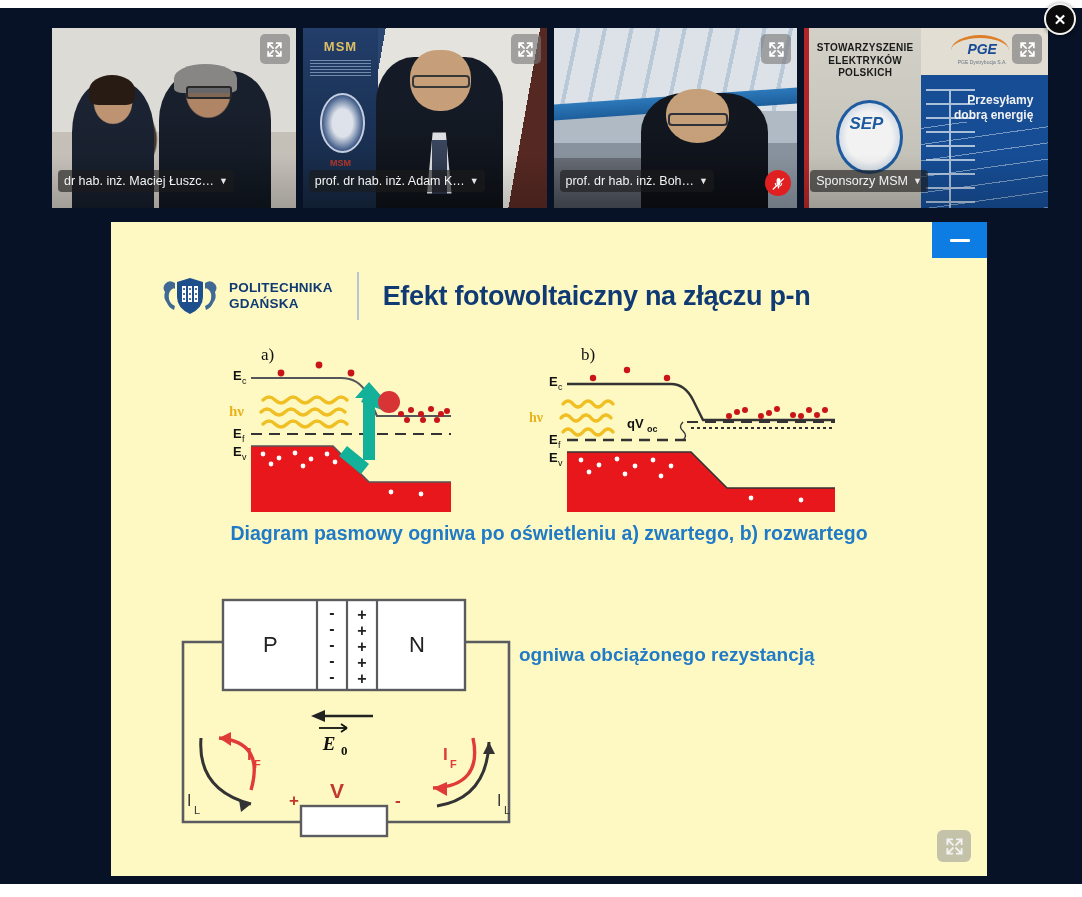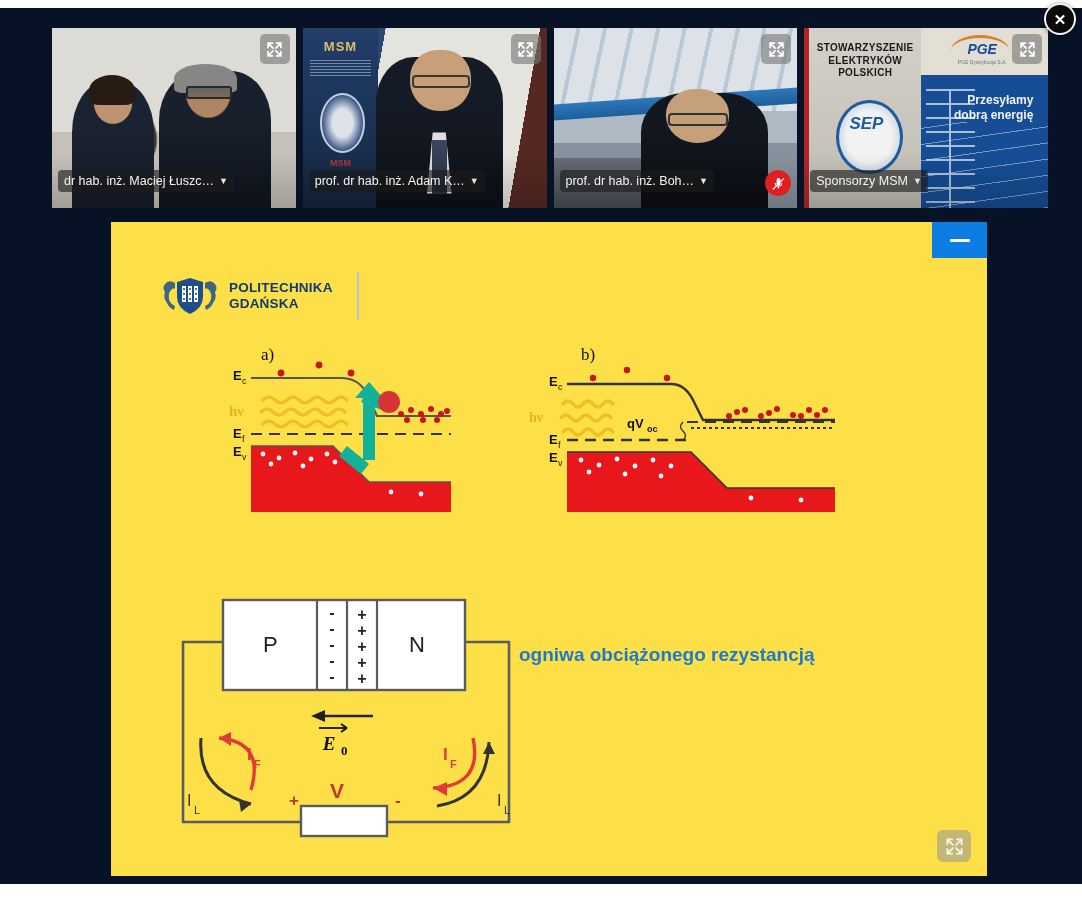--- a/index.html
+++ b/index.html
@@ -132,21 +132,21 @@
   }
   .name-txt{color:#f3f3f3;font-size:12.5px;white-space:nowrap;overflow:hidden;}
   .chev{color:#e6e6e6;font-size:9px;line-height:1;}
   .mute-badge{
     position:absolute;right:6px;bottom:12px;width:26px;height:26px;border-radius:50%;
     background:#e02020;display:flex;align-items:center;justify-content:center;z-index:7;
   }
   
   .slide-wrap{
     position:absolute;left:111px;top:222px;width:876px;height:654px;
-    background:#fde047;z-index:12;
+    background:#fef9c3;z-index:12;
   }
   .minimize-btn{
     position:absolute;right:0;top:0;width:55px;height:36px;background:#0d7de3;
     display:flex;align-items:center;justify-content:center;cursor:pointer;z-index:20;
   }
   .minimize-btn span{display:block;width:20px;height:3px;background:#ffffff;border-radius:1px;}
   .slide-expand{
     position:absolute;right:16px;bottom:14px;width:34px;height:32px;border-radius:6px;
     background:rgba(150,150,150,.55);display:flex;align-items:center;justify-content:center;
     cursor:pointer;z-index:20;
@@ -320,20 +320,21 @@
             <path d="M16 8 Q10 4 6 9 Q3 13 6 17 Q4 23 8 28 Q10 33 15 35 L16 31 Q11 29 10 24 Q9 18 12 15 Q15 12 16 14 Z" opacity=".85"></path>
             <path d="M46 8 Q52 4 56 9 Q59 13 56 17 Q58 23 54 28 Q52 33 47 35 L46 31 Q51 29 52 24 Q53 18 50 15 Q47 12 46 14 Z" opacity=".85"></path>
           </g>
         </svg>
         <div class="logo-txt">
           <div>POLITECHNIKA</div>
           <div>GDAŃSKA</div>
         </div>
       </div>
       <div class="vdiv"></div>
+      <div class="slide-title">Efekt fotowoltaiczny na złączu p-n</div>
     </div>
 
     <div class="bands">
       <svg width="876" height="170" viewBox="0 0 876 170">
 
         <text x="150" y="18" font-family="Liberation Serif,serif" font-size="17" fill="#111">a)</text>
         <text x="122" y="38" font-family="Liberation Sans,sans-serif" font-size="13" font-weight="bold" fill="#111">E</text>
         <text x="131" y="42" font-family="Liberation Sans,sans-serif" font-size="9" fill="#111">c</text>
         <text x="122" y="96" font-family="Liberation Sans,sans-serif" font-size="13" font-weight="bold" fill="#111">E</text>
         <text x="131" y="100" font-family="Liberation Sans,sans-serif" font-size="9" fill="#111">f</text>
@@ -435,20 +436,21 @@
             <circle cx="560" cy="124" r="2.4"></circle>
           <circle cx="478" cy="130" r="2.4"></circle>
             <circle cx="514" cy="132" r="2.4"></circle>
             <circle cx="550" cy="134" r="2.4"></circle>
           <circle cx="640" cy="156" r="2.4"></circle>
             <circle cx="690" cy="158" r="2.4"></circle>
         </g>
       </svg>
     </div>
 
+    <div class="band-cap">Diagram pasmowy ogniwa po oświetleniu a) zwartego, b) rozwartego</div>
 
     <div class="circuit">
       <svg width="390" height="260" viewBox="0 0 390 260">
 
         <rect x="72" y="10" width="242" height="90" fill="#fff" stroke="#595b5f" stroke-width="2.4"></rect>
         <line x1="166" y1="10" x2="166" y2="100" stroke="#595b5f" stroke-width="2.2"></line>
         <line x1="196" y1="10" x2="196" y2="100" stroke="#595b5f" stroke-width="2.2"></line>
         <line x1="226" y1="10" x2="226" y2="100" stroke="#595b5f" stroke-width="2.2"></line>
         <text x="112" y="62" font-family="Liberation Sans,sans-serif" font-size="22" fill="#222">P</text>
         <text x="258" y="62" font-family="Liberation Sans,sans-serif" font-size="22" fill="#222">N</text>

